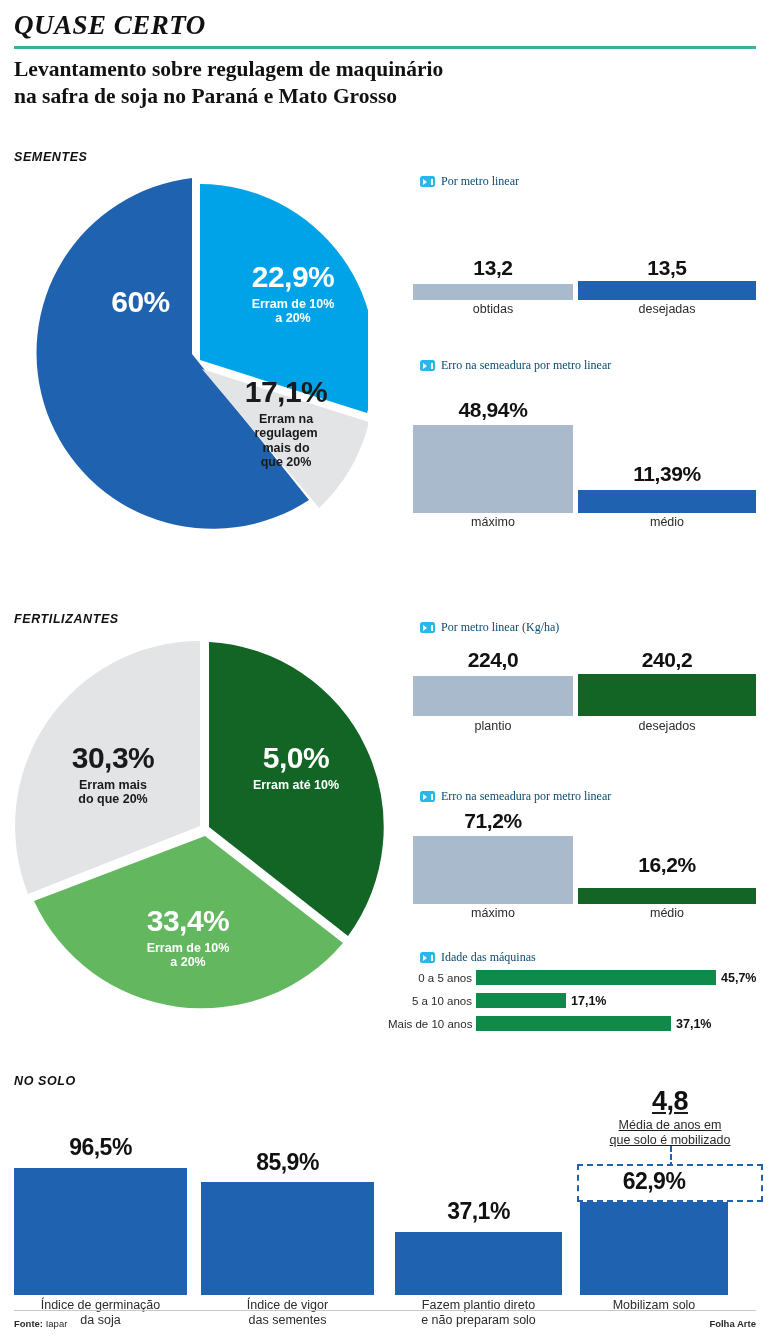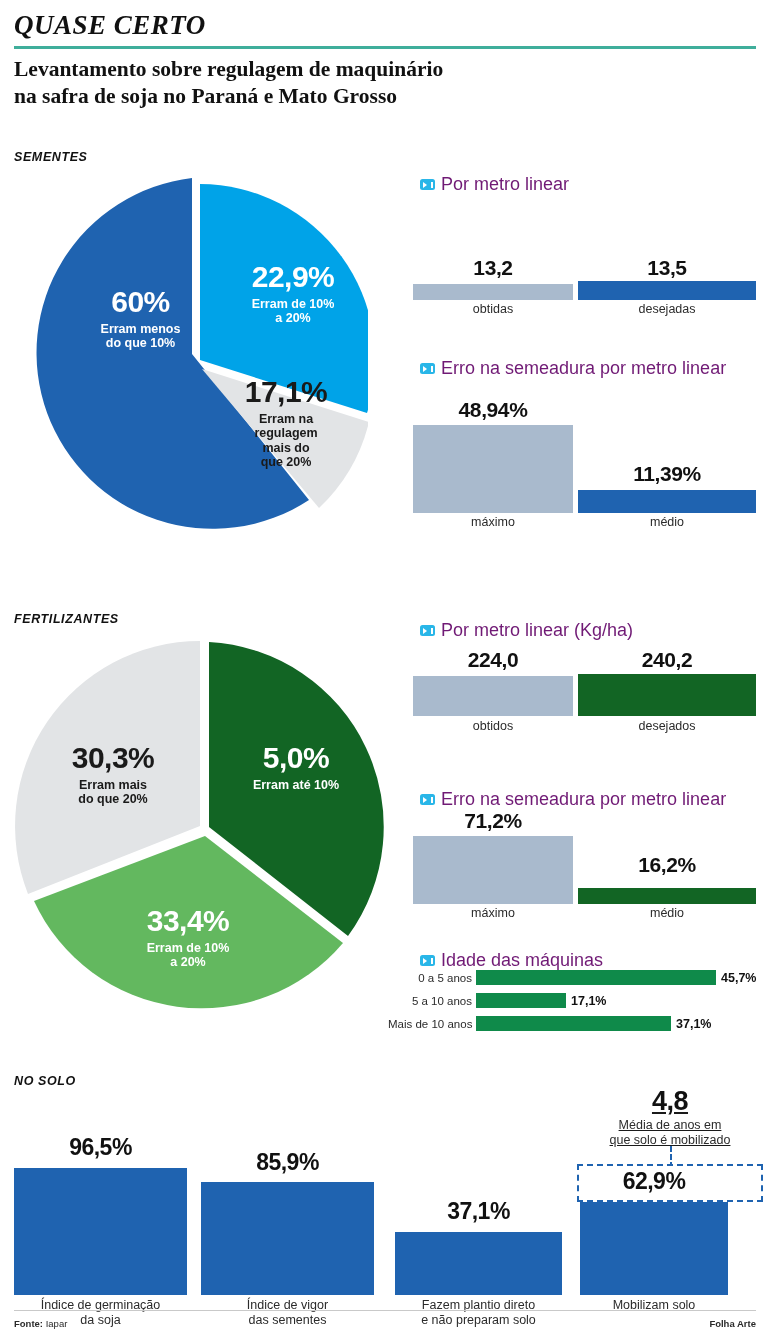--- a/index.html
+++ b/index.html
@@ -61,21 +61,21 @@
     content: ""; position: absolute; left: 2.5px; top: 2.5px;
     width: 0; height: 0;
     border-left: 4px solid #fff;
     border-top: 3px solid transparent;
     border-bottom: 3px solid transparent;
   }
   .lg-ico::after {
     content: ""; position: absolute; right: 2.5px; top: 2.5px;
     width: 2px; height: 6px; background: #fff;
   }
-  .lg-txt { font-size: 18px; color: #701a75; white-space: nowrap; }
+  .lg-txt { font-size: 12px; color: #0c4a6e; white-space: nowrap; font-family: Liberation Serif, serif; }
 
   
   .vbar-grp { position: absolute; }
   .vbar { position: absolute; }
   .vbar .val {
     position: absolute; left: 0; width: 100%; text-align: center;
     font-size: 21px; font-weight: bold; letter-spacing: -0.4px; color: #111;
   }
   .vbar .rect { position: absolute; left: 0; width: 100%; }
   .vbar .cap {
@@ -136,24 +136,20 @@
 
       <path fill="#1f63b0" d="M 164 179 L 164 3 A 176 176 0 1 0 281 325 Z"></path>
 
       <path fill="#00a3e8" d="M 172 185 L 172 9 A 176 176 0 0 1 339 238 Z"></path>
 
       <path fill="#e2e4e6" d="M 174 194 L 341 247 A 176 176 0 0 1 291 333 Z"></path>
     </svg>
 
     <div class="pie-lab on-dark" style="left:20px; top:110px; width:185px;">
       <span class="big">60%</span>
-      <span class="sub">
-        <span>Erram menos</span><br>
-        <span>do que 10%</span>
-      </span>
     </div>
 
     <div class="pie-lab on-dark" style="left:190px; top:85px; width:150px;">
       <span class="big">22,9%</span>
       <span class="sub">
         <span>Erram de 10%</span><br>
         <span>a 20%</span>
       </span>
     </div>
 
@@ -237,21 +233,21 @@
   </div>
 
   <div class="lg" style="left:420px; top:620px;">
     <span class="lg-ico"></span>
     <span class="lg-txt">Por metro linear (Kg/ha)</span>
   </div>
   <div class="vbar-grp" style="left:413px; top:642px; width:343px; height:105px;">
     <div class="vbar" style="left:0px; top:0px; width:160px; height:105px;">
       <div class="val" style="top:6px;">224,0</div>
       <div class="rect" style="top:34px; height:40px; background:#a9bacd;"></div>
-      <div class="cap" style="top:77px;">obtidos</div>
+      <div class="cap" style="top:77px;">plantio</div>
     </div>
     <div class="vbar" style="left:165px; top:0px; width:178px; height:105px;">
       <div class="val" style="top:6px;">240,2</div>
       <div class="rect" style="top:32px; height:42px; background:#126524;"></div>
       <div class="cap" style="top:77px;">desejados</div>
     </div>
   </div>
 
   <div class="lg" style="left:420px; top:789px;">
     <span class="lg-ico"></span>

